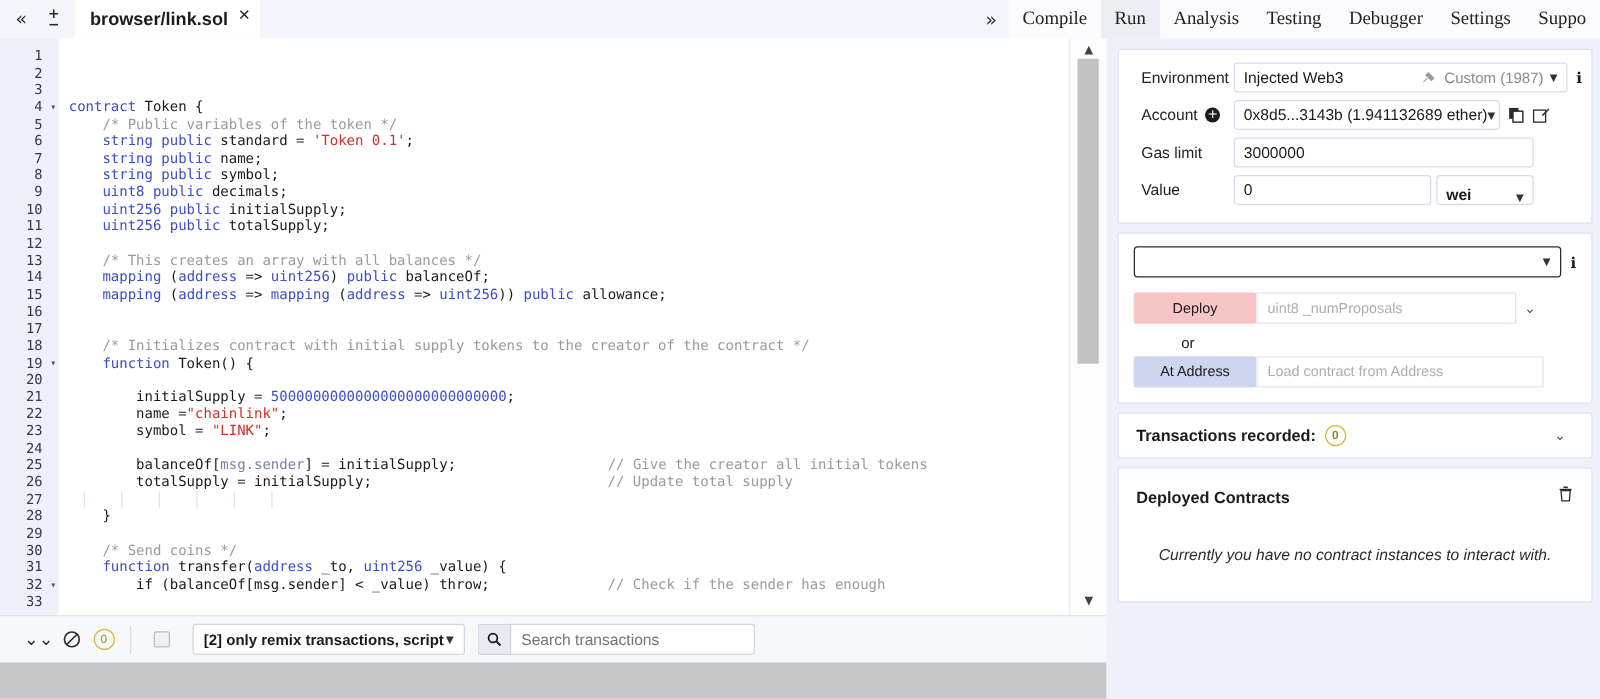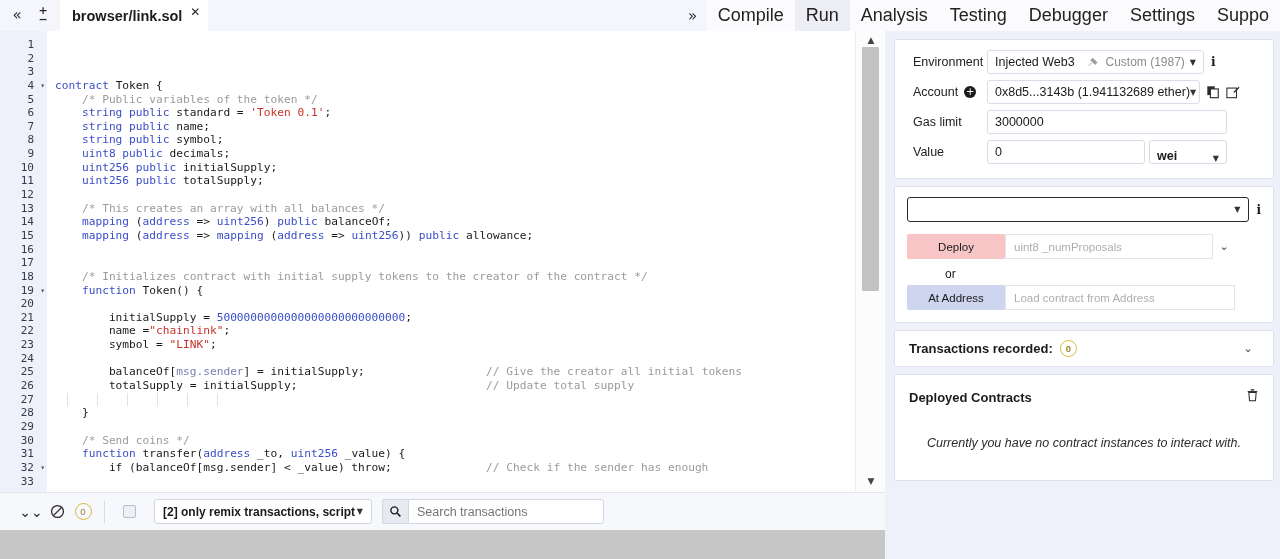--- a/index.html
+++ b/index.html
@@ -46,22 +46,23 @@
     position: absolute; right: 0; top: 0; height: 31px;
     display: flex; align-items: stretch;
   }
   .collapse-right {
     width: 28px; display: flex; align-items: center; justify-content: center;
     font-size: 15px; color: #2b2b2b; cursor: pointer;
     font-family: "DejaVu Sans", sans-serif;
   }
   .navtab {
     display: flex; align-items: center; padding: 0 11px;
-    font-size: 18px; color: #222; cursor: pointer; background: #fbfbfd;
+    font-size: 15px; color: #222; cursor: pointer; background: #fbfbfd;
     white-space: nowrap;
+    font-family: Liberation Serif, serif;
   }
   .navtab.active { background: #eceef4; }
 
   
   .editor-wrap {
     position: absolute; left: 0; top: 31px; width: 885px; height: 461px;
     background: #ffffff;
   }
   .gutter {
     position: absolute; left: 0; top: 0; width: 47px; height: 461px;
@@ -177,21 +178,21 @@
   .plusicon {
     width: 12px; height: 12px; border-radius: 50%; background: #1b1b1b;
     color: #fff; font-size: 10px; line-height: 11px; text-align: center;
     cursor: pointer; font-family: "DejaVu Sans", sans-serif;
   }
   .field {
     height: 24px; background: #fff; border: 1px solid #d9dce8; border-radius: 3px;
     display: flex; align-items: center; padding: 0 7px; font-size: 12.5px;
     color: #1b1b1b; overflow: hidden; white-space: nowrap;
   }
-  .env-field { width: 217px; justify-content: space-between; }
+  .env-field { width: 267px; justify-content: space-between; }
   .env-right { display: flex; align-items: center; gap: 5px; color: #8b8b8b; font-size: 12px; }
   .acct-field { width: 213px; justify-content: space-between; }
   .gas-field { width: 240px; }
   .val-field { width: 158px; }
   .unit-field { width: 78px; margin-left: 4px; justify-content: space-between; font-weight: bold; align-items: flex-end; }
   .caret { font-size: 8px; color: #333; font-family: "DejaVu Sans", sans-serif; }
   .i-icon {
     margin-left: 7px; font-size: 12px; font-weight: bold; color: #1b1b1b;
     font-family: "DejaVu Serif", serif; cursor: pointer;
   }

